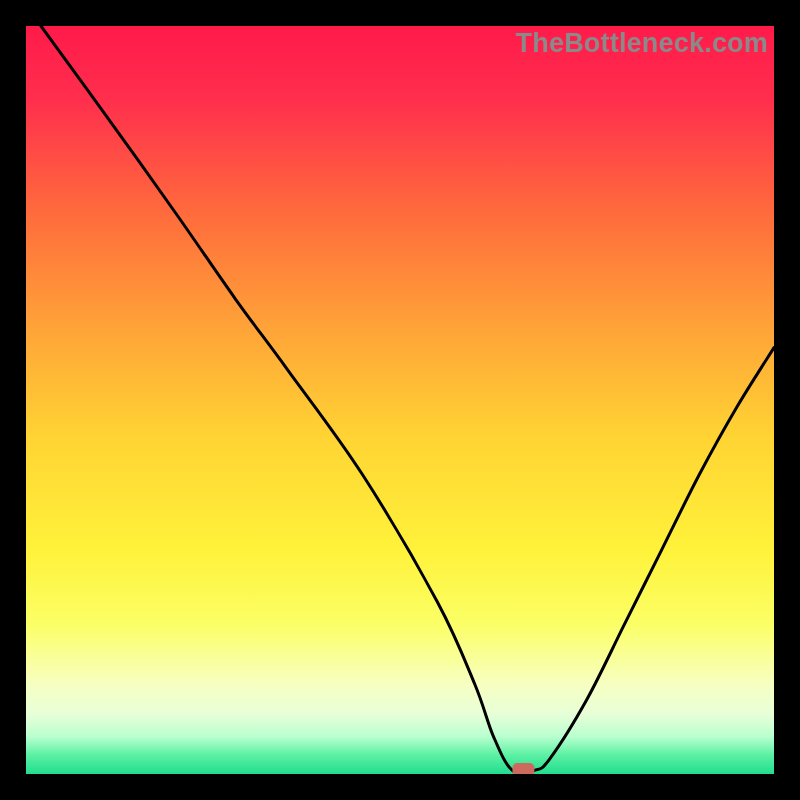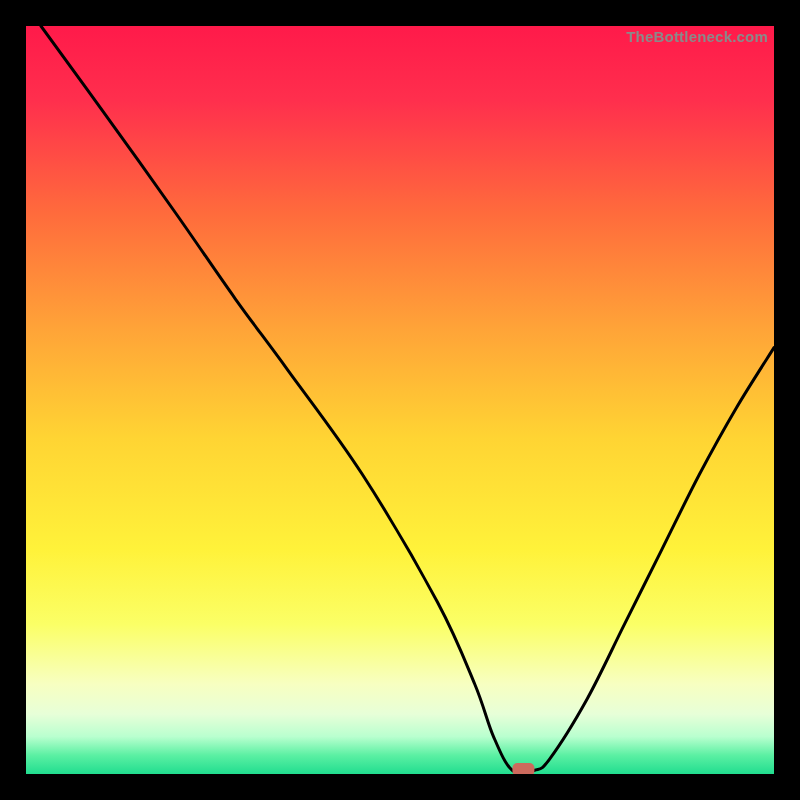--- a/index.html
+++ b/index.html
@@ -23,21 +23,21 @@
     left: 0;
     top: 0;
     width: 748px;
     height: 748px;
   }
   .watermark {
     position: absolute;
     top: 2px;
     right: 6px;
     font-family: Arial, Helvetica, sans-serif;
-    font-size: 15px;
+    font-size: 27px;
     font-weight: 600;
     color: #8a8a8a;
     letter-spacing: 0.2px;
     user-select: none;
   }
 </style>
 </head>
 <body>
 
 <div class="frame">

